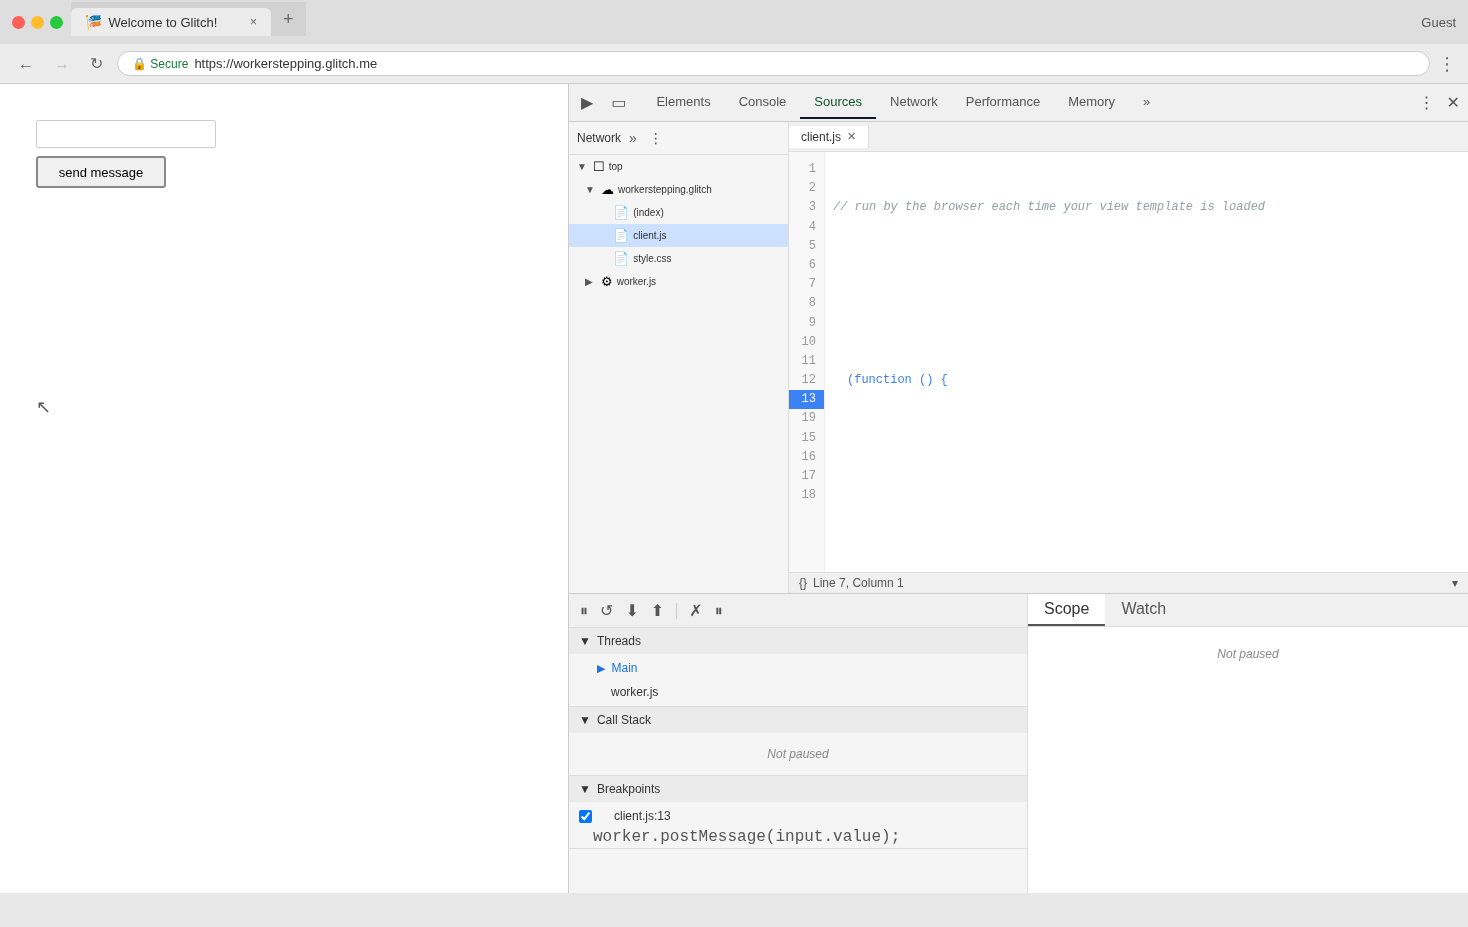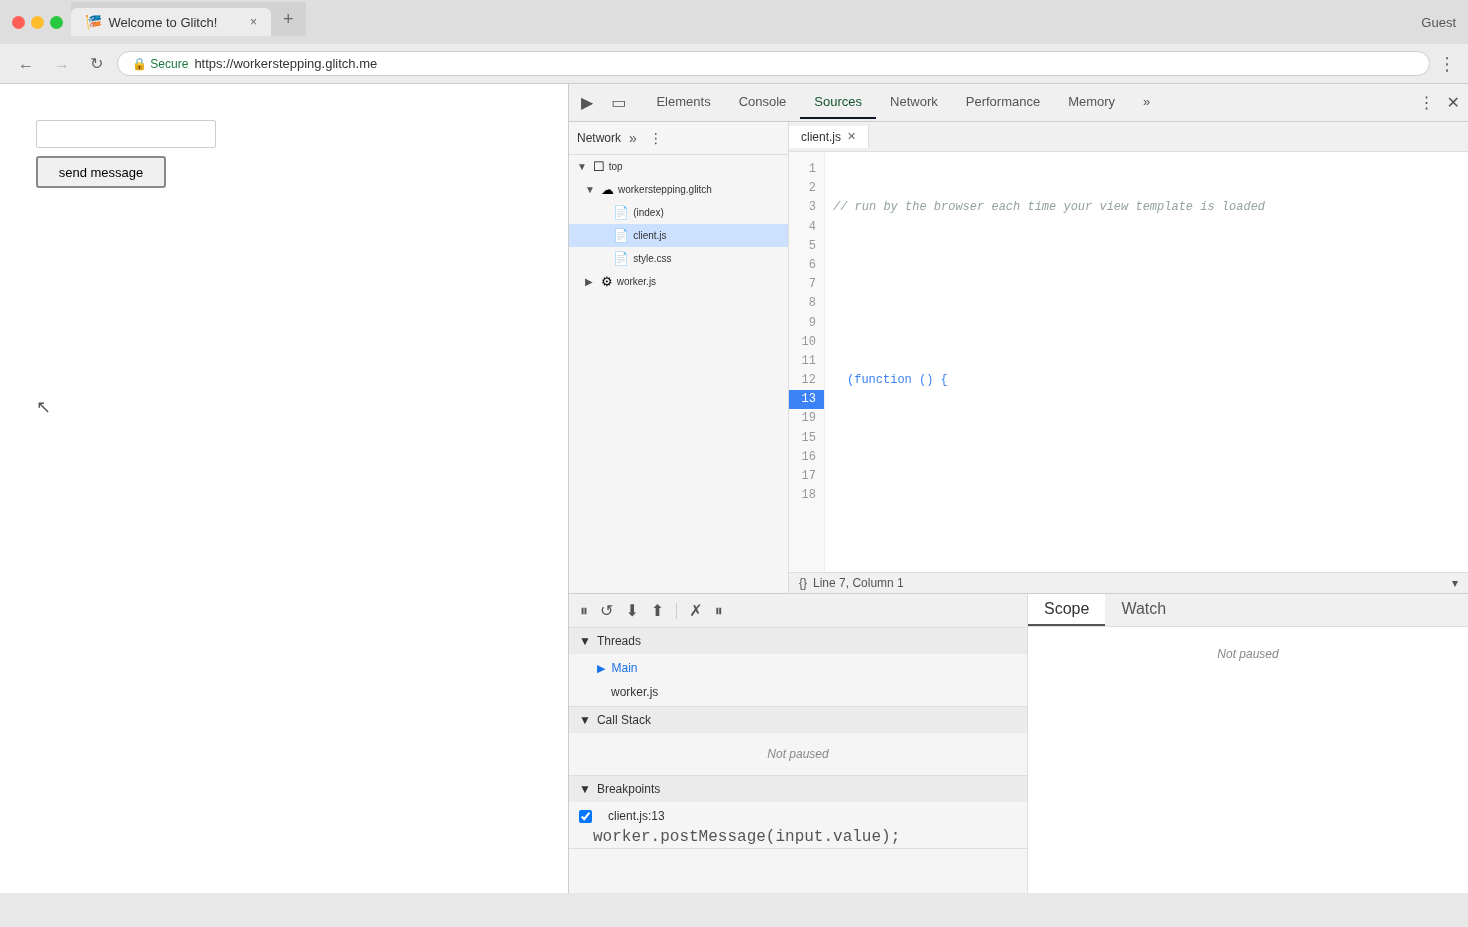--- a/index.html
+++ b/index.html
@@ -310,21 +310,21 @@
             <div class="debug-not-paused">Not paused</div>
           </div>
         </div>
 
         <div class="debug-section">
           <div class="debug-section-header">
             <span>▼</span>
             <span>Breakpoints</span>
           </div>
           <div class="debug-section-content">
-            <div class="breakpoint-item" style="display:flex; align-items:center; gap:16px;">
+            <div class="breakpoint-item" style="display:flex; align-items:center; gap:22px;">
               <input type="checkbox" checked="" class="breakpoint-checkbox" style="">
               <span style="font-size:12px;">client.js:13</span>
             </div>
             <div class="breakpoint-code">worker.postMessage(input.value);</div>
           </div>
         </div>
       </div>
 
       <div class="scope-panel">
         <div class="scope-tabs">

